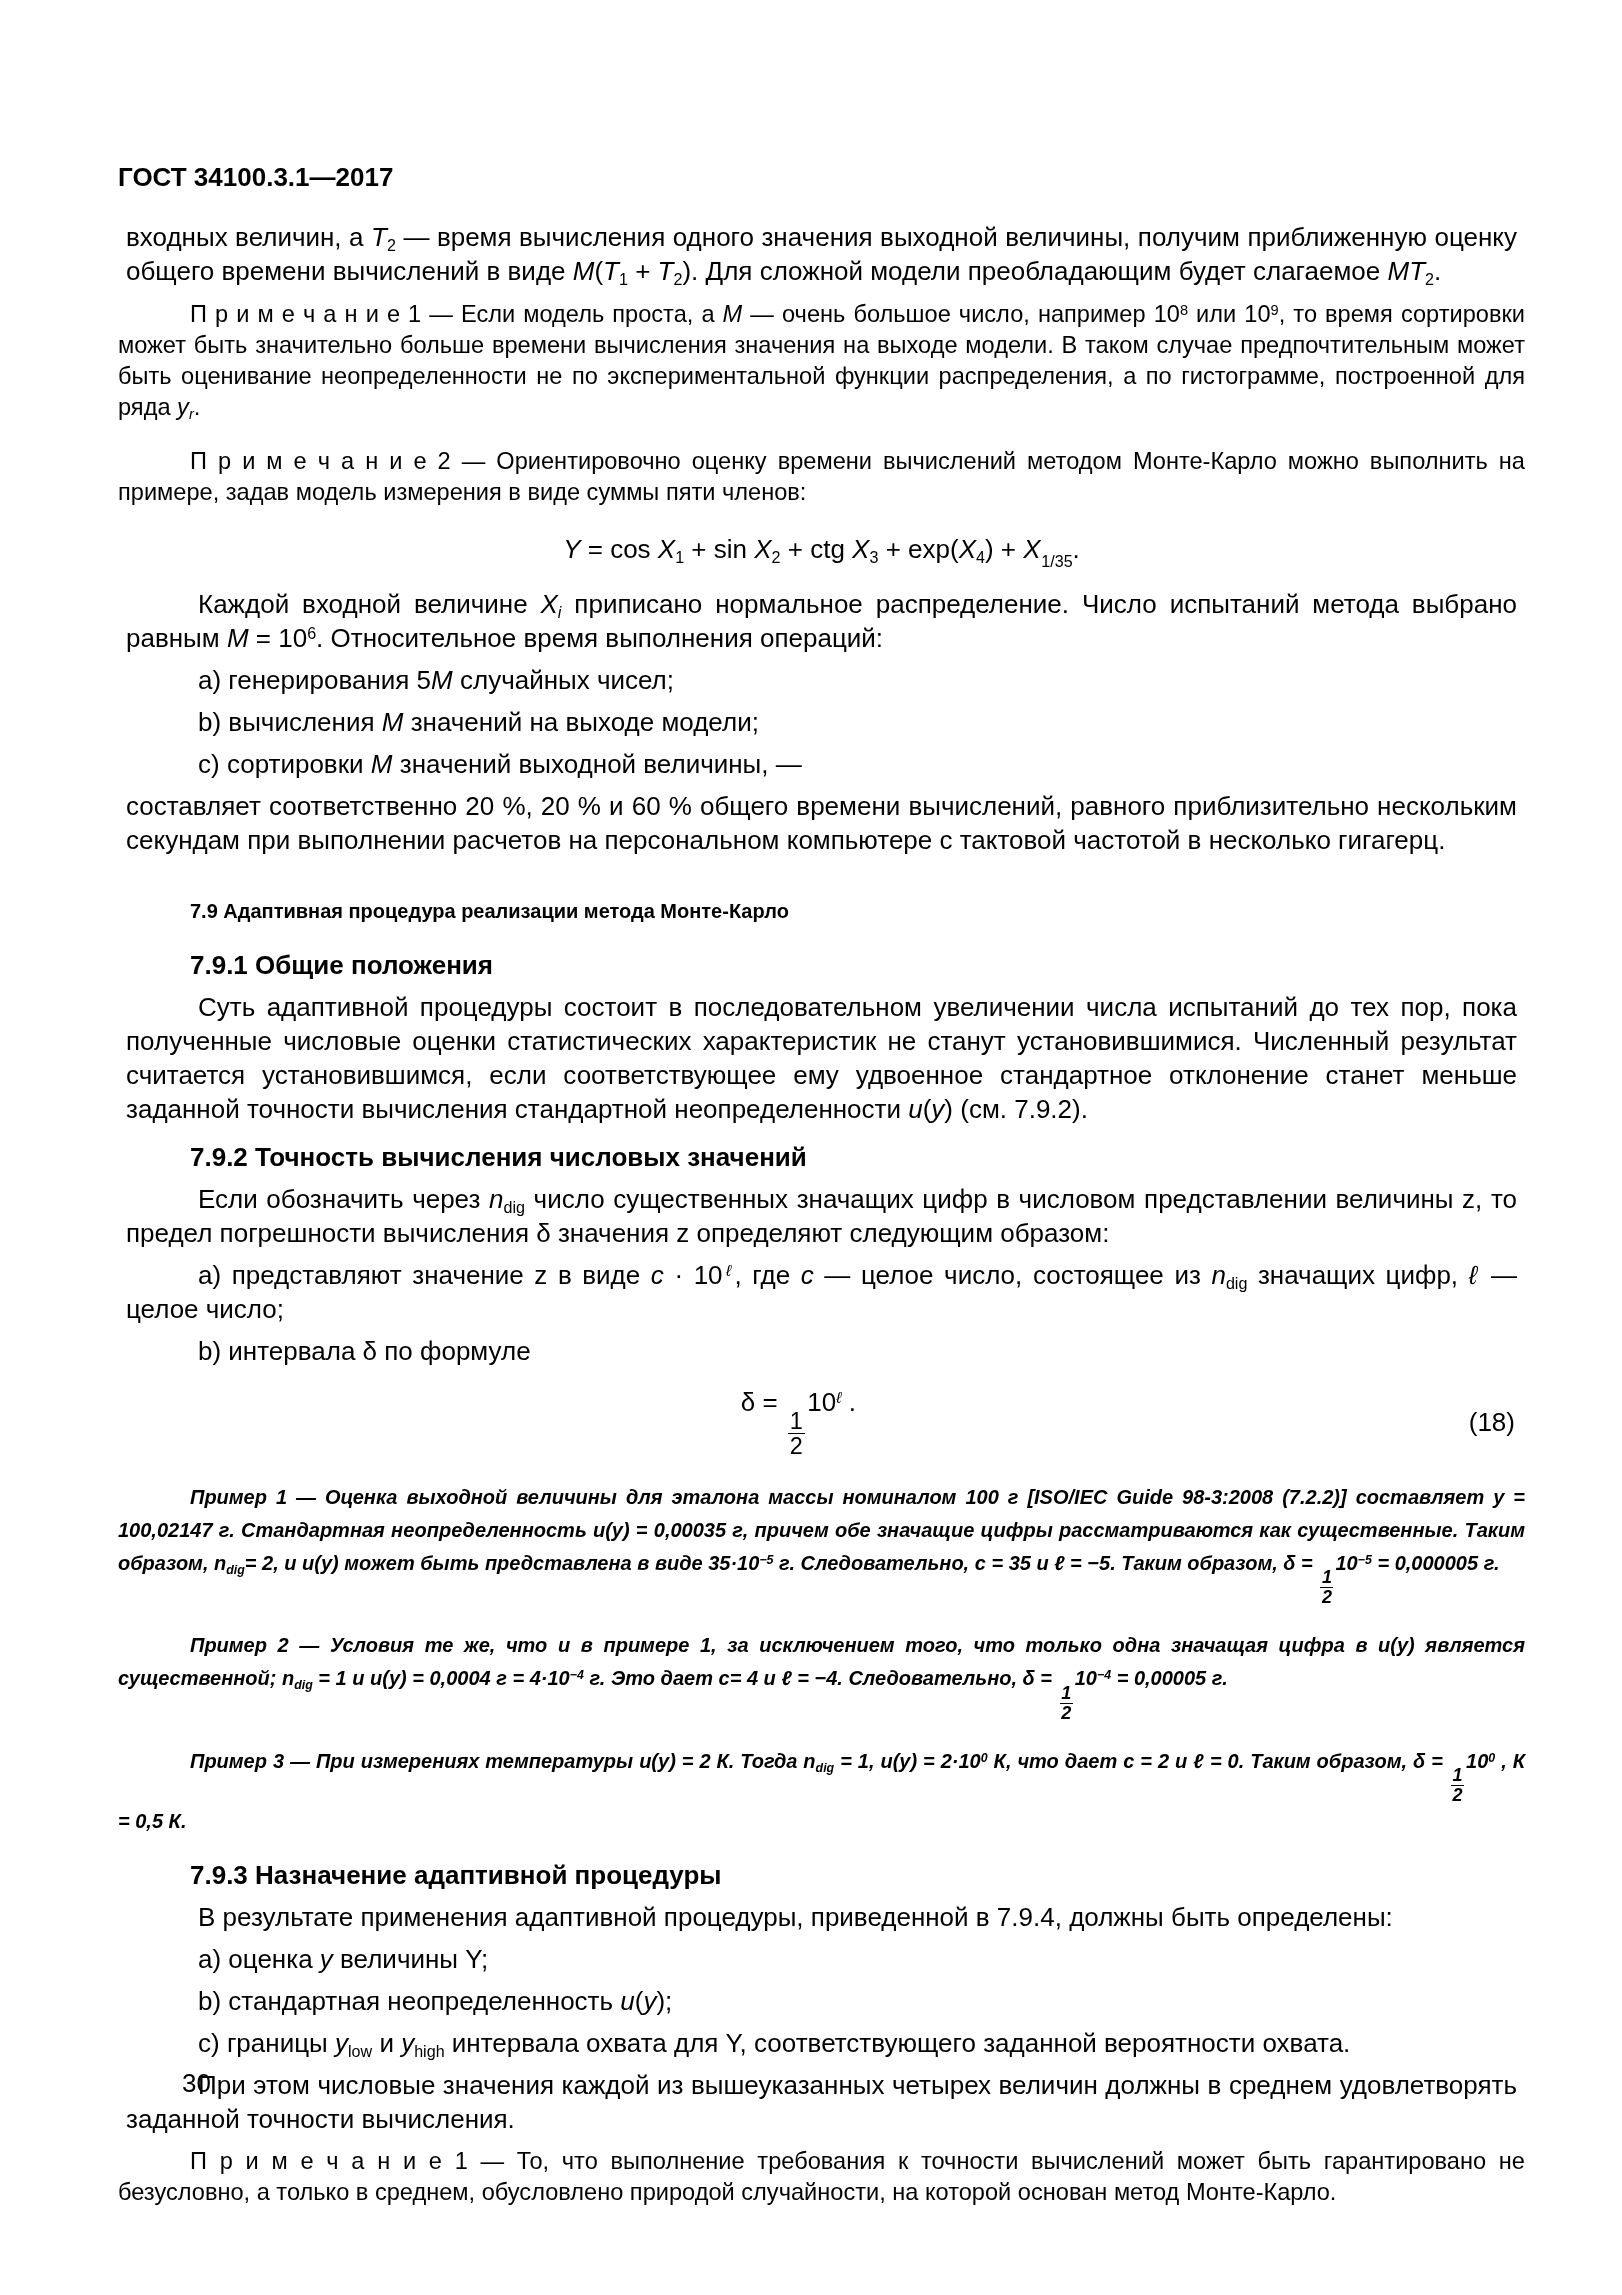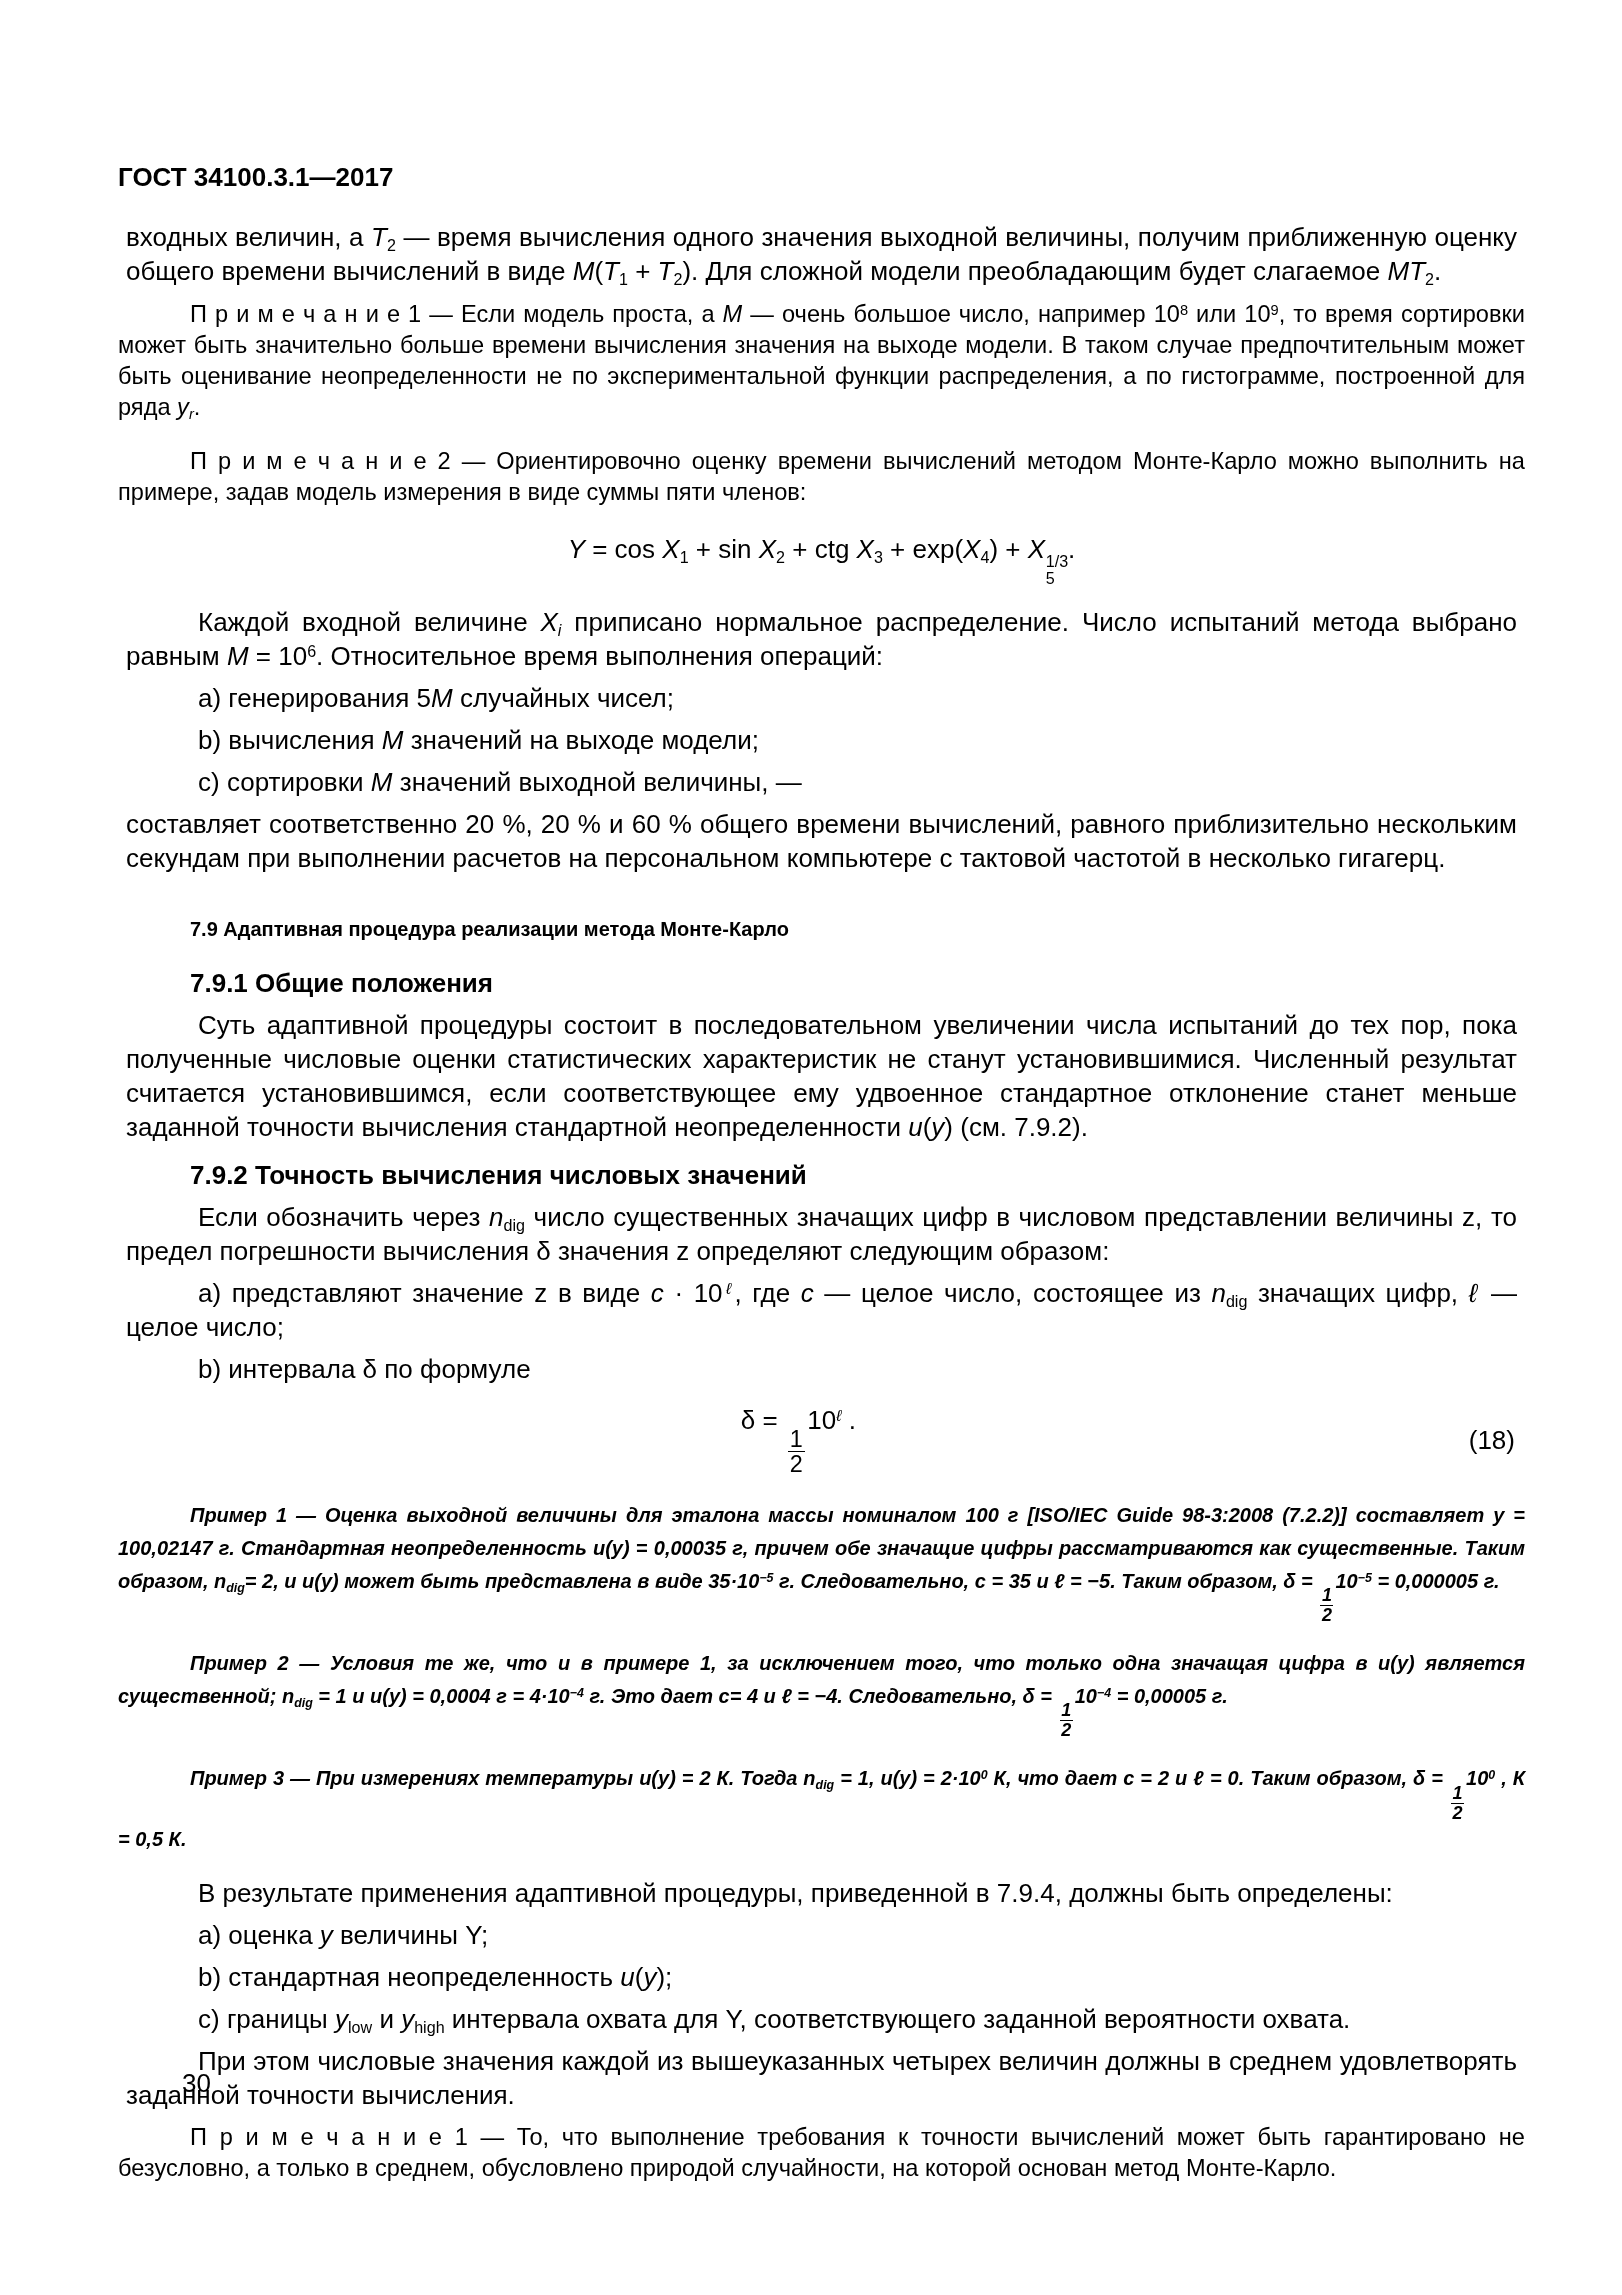--- a/index.html
+++ b/index.html
@@ -95,21 +95,21 @@
     font-weight: inherit;
     text-indent: 0;
   }
   .frac .den {
     border-top: 0.07em solid currentColor;
     padding: 0 0.08em;
   }
   .frac .num { padding: 0 0.08em; }
   .stack {
     display: inline-flex;
-    flex-direction: column;
+    flex-direction: row;
     align-items: flex-start;
     font-size: 0.62em;
     line-height: 1.1;
     vertical-align: -0.55em;
     margin-left: 0.04em;
     text-indent: 0;
   }
 </style>
 </head>
 <body>
@@ -163,20 +163,21 @@
       </span>10<span class="run-sup">−5</span> = 0,000005 г.</p>
   <p class="example">Пример 2 — Условия те же, что и в примере 1, за исключением того, что только одна значащая цифра в u(y) является существенной; n<span class="run-sub">dig</span> = 1 и u(y) = 0,0004 г = 4·10<span class="run-sup">−4</span> г. Это дает c= 4 и ℓ = −4. Следова­тельно, δ = <span class="frac">
         <span class="num">1</span>
         <span class="den">2</span>
       </span>10<span class="run-sup">−4</span> = 0,00005 г.</p>
   <p class="example">Пример 3 — При измерениях температуры u(y) = 2 К. Тогда n<span class="run-sub">dig</span> = 1, u(y) = 2·10<span class="run-sup">0</span> К, что дает c = 2 и ℓ = 0. Таким образом, δ = <span class="frac">
         <span class="num">1</span>
         <span class="den">2</span>
       </span>10<span class="run-sup">0</span> , К = 0,5 К.</p>
 
+  <h3 class="h3" style="font-size:26px; margin:19.6px 0 2.6px 0;">7.9.3 Назначение адаптивной процедуры</h3>
   <p class="p ind">В результате применения адаптивной процедуры, приведенной в 7.9.4, должны быть определены:</p>
   <p class="p ind">a) оценка <span class="run-i">y</span> величины Y;</p>
   <p class="p ind">b) стандартная неопределенность <span class="run-i">u</span>(<span class="run-i">y</span>);</p>
   <p class="p ind">c) границы <span class="run-i">y</span><span class="run-sub">low</span> и <span class="run-i">y</span><span class="run-sub">high</span> интервала охвата для Y, соответствующего заданной вероятности охвата.</p>
   <p class="p ind">При этом числовые значения каждой из вышеуказанных четырех величин должны в среднем удов­летворять заданной точности вычисления.</p>
 
   <p class="note">П р и м е ч а н и е  1 — То, что выполнение требования к точности вычислений может быть гарантировано не безусловно, а только в среднем, обусловлено природой случайности, на которой основан метод Монте-Карло.</p>
 
   <div class="page-number">30</div>
 

